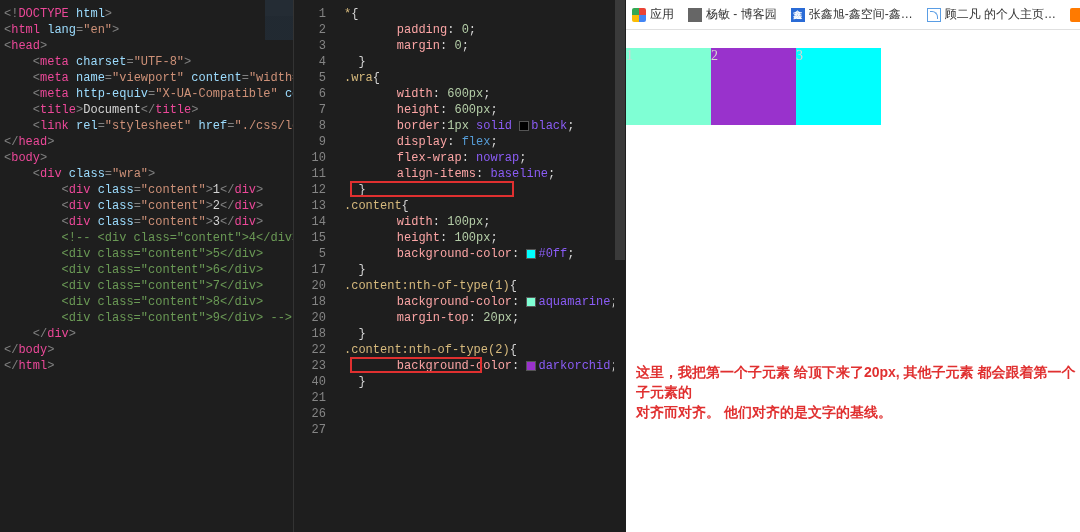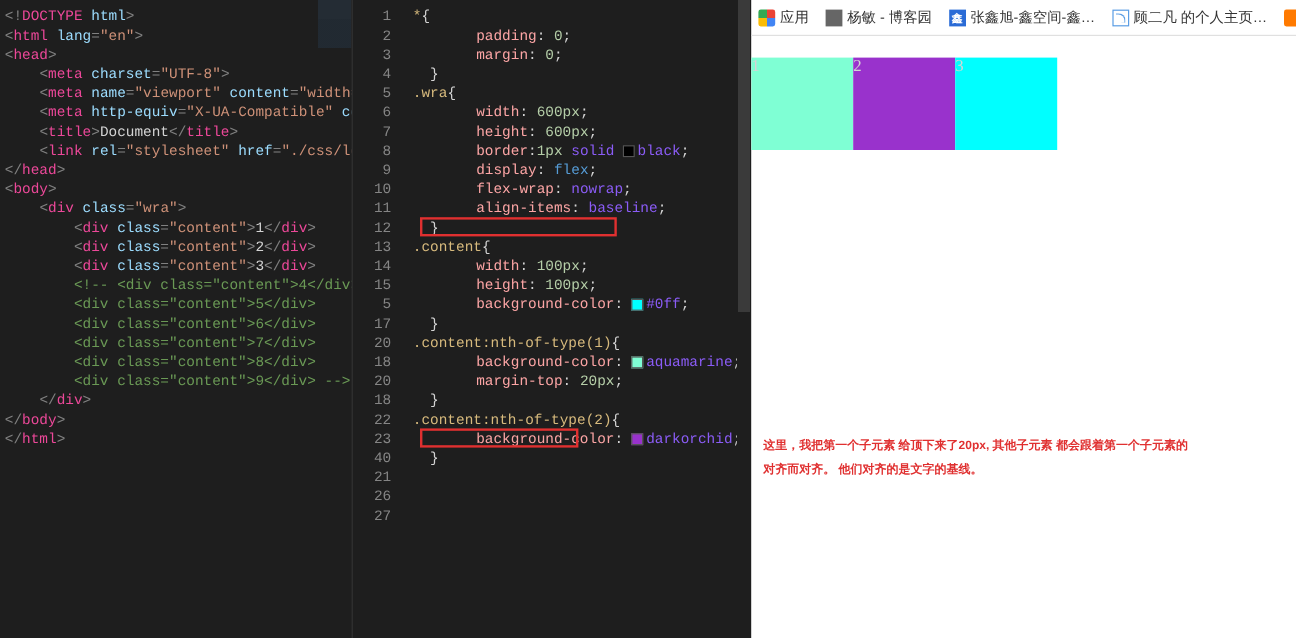--- a/index.html
+++ b/index.html
@@ -116,21 +116,21 @@
     font-size: 14px;
     padding: 0;
   }
   .b1 { background: #7fffd4; }
   .b2 { background: #9932cc; }
   .b3 { background: #00ffff; }
   .anno {
     position: absolute;
     color: #e03030;
     font-family: "Microsoft YaHei", SimSun, sans-serif;
-    font-size: 10px;
+    font-size: 14px;
     font-weight: bold;
     line-height: 20px;
   }
 </style>
 </head>
 <body>
 
 <div class="pane-left">
   <div class="minimap"></div>
   <div class="code-block" id="left-code"><div><span class="punct">&lt;!</span><span class="tag">DOCTYPE</span><span class="txt"> </span><span class="attr">html</span><span class="punct">&gt;</span></div><div><span class="punct">&lt;</span><span class="tag">html</span><span class="txt"> </span><span class="attr">lang</span><span class="punct">=</span><span class="str">"en"</span><span class="punct">&gt;</span></div><div><span class="punct">&lt;</span><span class="tag">head</span><span class="punct">&gt;</span></div><div><span class="txt">    </span><span class="punct">&lt;</span><span class="tag">meta</span><span class="txt"> </span><span class="attr">charset</span><span class="punct">=</span><span class="str">"UTF-8"</span><span class="punct">&gt;</span></div><div><span class="txt">    </span><span class="punct">&lt;</span><span class="tag">meta</span><span class="txt"> </span><span class="attr">name</span><span class="punct">=</span><span class="str">"viewport"</span><span class="txt"> </span><span class="attr">content</span><span class="punct">=</span><span class="str">"width=dev</span></div><div><span class="txt">    </span><span class="punct">&lt;</span><span class="tag">meta</span><span class="txt"> </span><span class="attr">http-equiv</span><span class="punct">=</span><span class="str">"X-UA-Compatible"</span><span class="txt"> </span><span class="attr">cont</span></div><div><span class="txt">    </span><span class="punct">&lt;</span><span class="tag">title</span><span class="punct">&gt;</span><span class="txt">Document</span><span class="punct">&lt;/</span><span class="tag">title</span><span class="punct">&gt;</span></div><div><span class="txt">    </span><span class="punct">&lt;</span><span class="tag">link</span><span class="txt"> </span><span class="attr">rel</span><span class="punct">=</span><span class="str">"stylesheet"</span><span class="txt"> </span><span class="attr">href</span><span class="punct">=</span><span class="str">"./css/les2</span></div><div><span class="punct">&lt;/</span><span class="tag">head</span><span class="punct">&gt;</span></div><div><span class="punct">&lt;</span><span class="tag">body</span><span class="punct">&gt;</span></div><div><span class="txt">    </span><span class="punct">&lt;</span><span class="tag">div</span><span class="txt"> </span><span class="attr">class</span><span class="punct">=</span><span class="str">"wra"</span><span class="punct">&gt;</span></div><div><span class="txt">        </span><span class="punct">&lt;</span><span class="tag">div</span><span class="txt"> </span><span class="attr">class</span><span class="punct">=</span><span class="str">"content"</span><span class="punct">&gt;</span><span class="txt">1</span><span class="punct">&lt;/</span><span class="tag">div</span><span class="punct">&gt;</span></div><div><span class="txt">        </span><span class="punct">&lt;</span><span class="tag">div</span><span class="txt"> </span><span class="attr">class</span><span class="punct">=</span><span class="str">"content"</span><span class="punct">&gt;</span><span class="txt">2</span><span class="punct">&lt;/</span><span class="tag">div</span><span class="punct">&gt;</span></div><div><span class="txt">        </span><span class="punct">&lt;</span><span class="tag">div</span><span class="txt"> </span><span class="attr">class</span><span class="punct">=</span><span class="str">"content"</span><span class="punct">&gt;</span><span class="txt">3</span><span class="punct">&lt;/</span><span class="tag">div</span><span class="punct">&gt;</span></div><div><span class="txt">        </span><span class="comment">&lt;!-- &lt;div class="content"&gt;4&lt;/div&gt;</span></div><div><span class="txt">        </span><span class="comment">&lt;div class="content"&gt;5&lt;/div&gt;</span></div><div><span class="txt">        </span><span class="comment">&lt;div class="content"&gt;6&lt;/div&gt;</span></div><div><span class="txt">        </span><span class="comment">&lt;div class="content"&gt;7&lt;/div&gt;</span></div><div><span class="txt">        </span><span class="comment">&lt;div class="content"&gt;8&lt;/div&gt;</span></div><div><span class="txt">        </span><span class="comment">&lt;div class="content"&gt;9&lt;/div&gt; --&gt;</span></div><div><span class="txt">    </span><span class="punct">&lt;/</span><span class="tag">div</span><span class="punct">&gt;</span></div><div><span class="punct">&lt;/</span><span class="tag">body</span><span class="punct">&gt;</span></div><div><span class="punct">&lt;/</span><span class="tag">html</span><span class="punct">&gt;</span></div></div>

